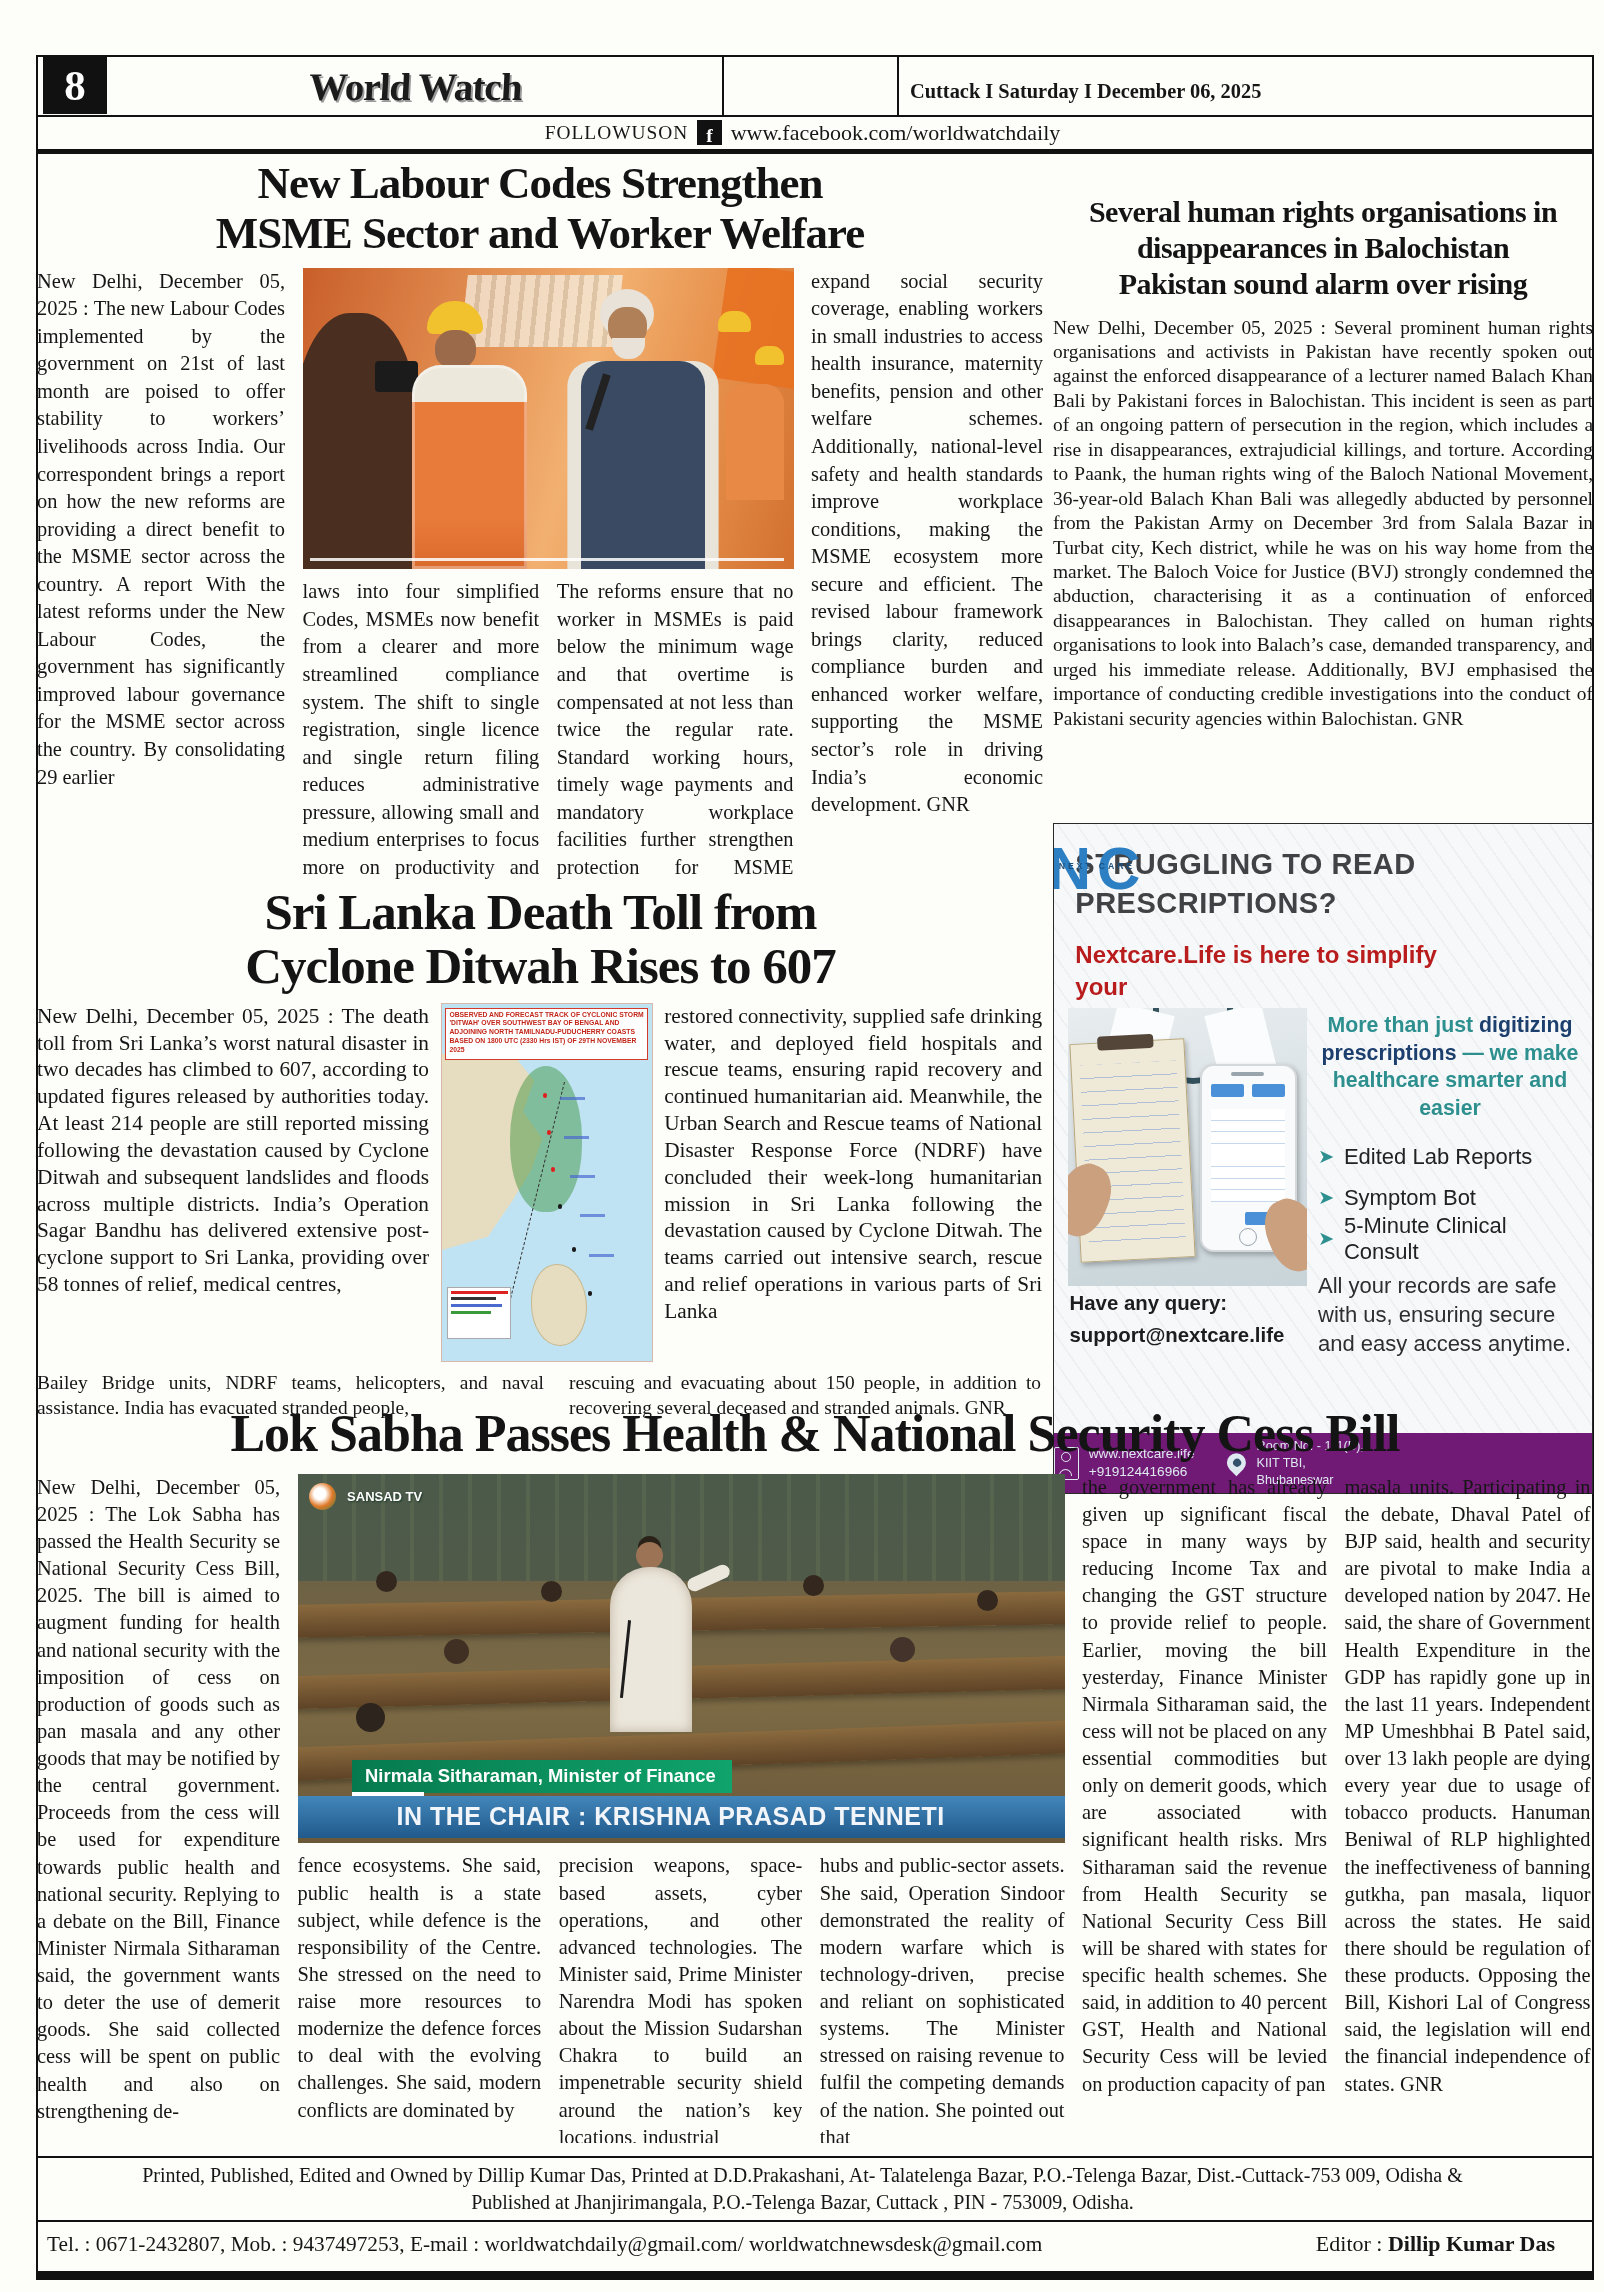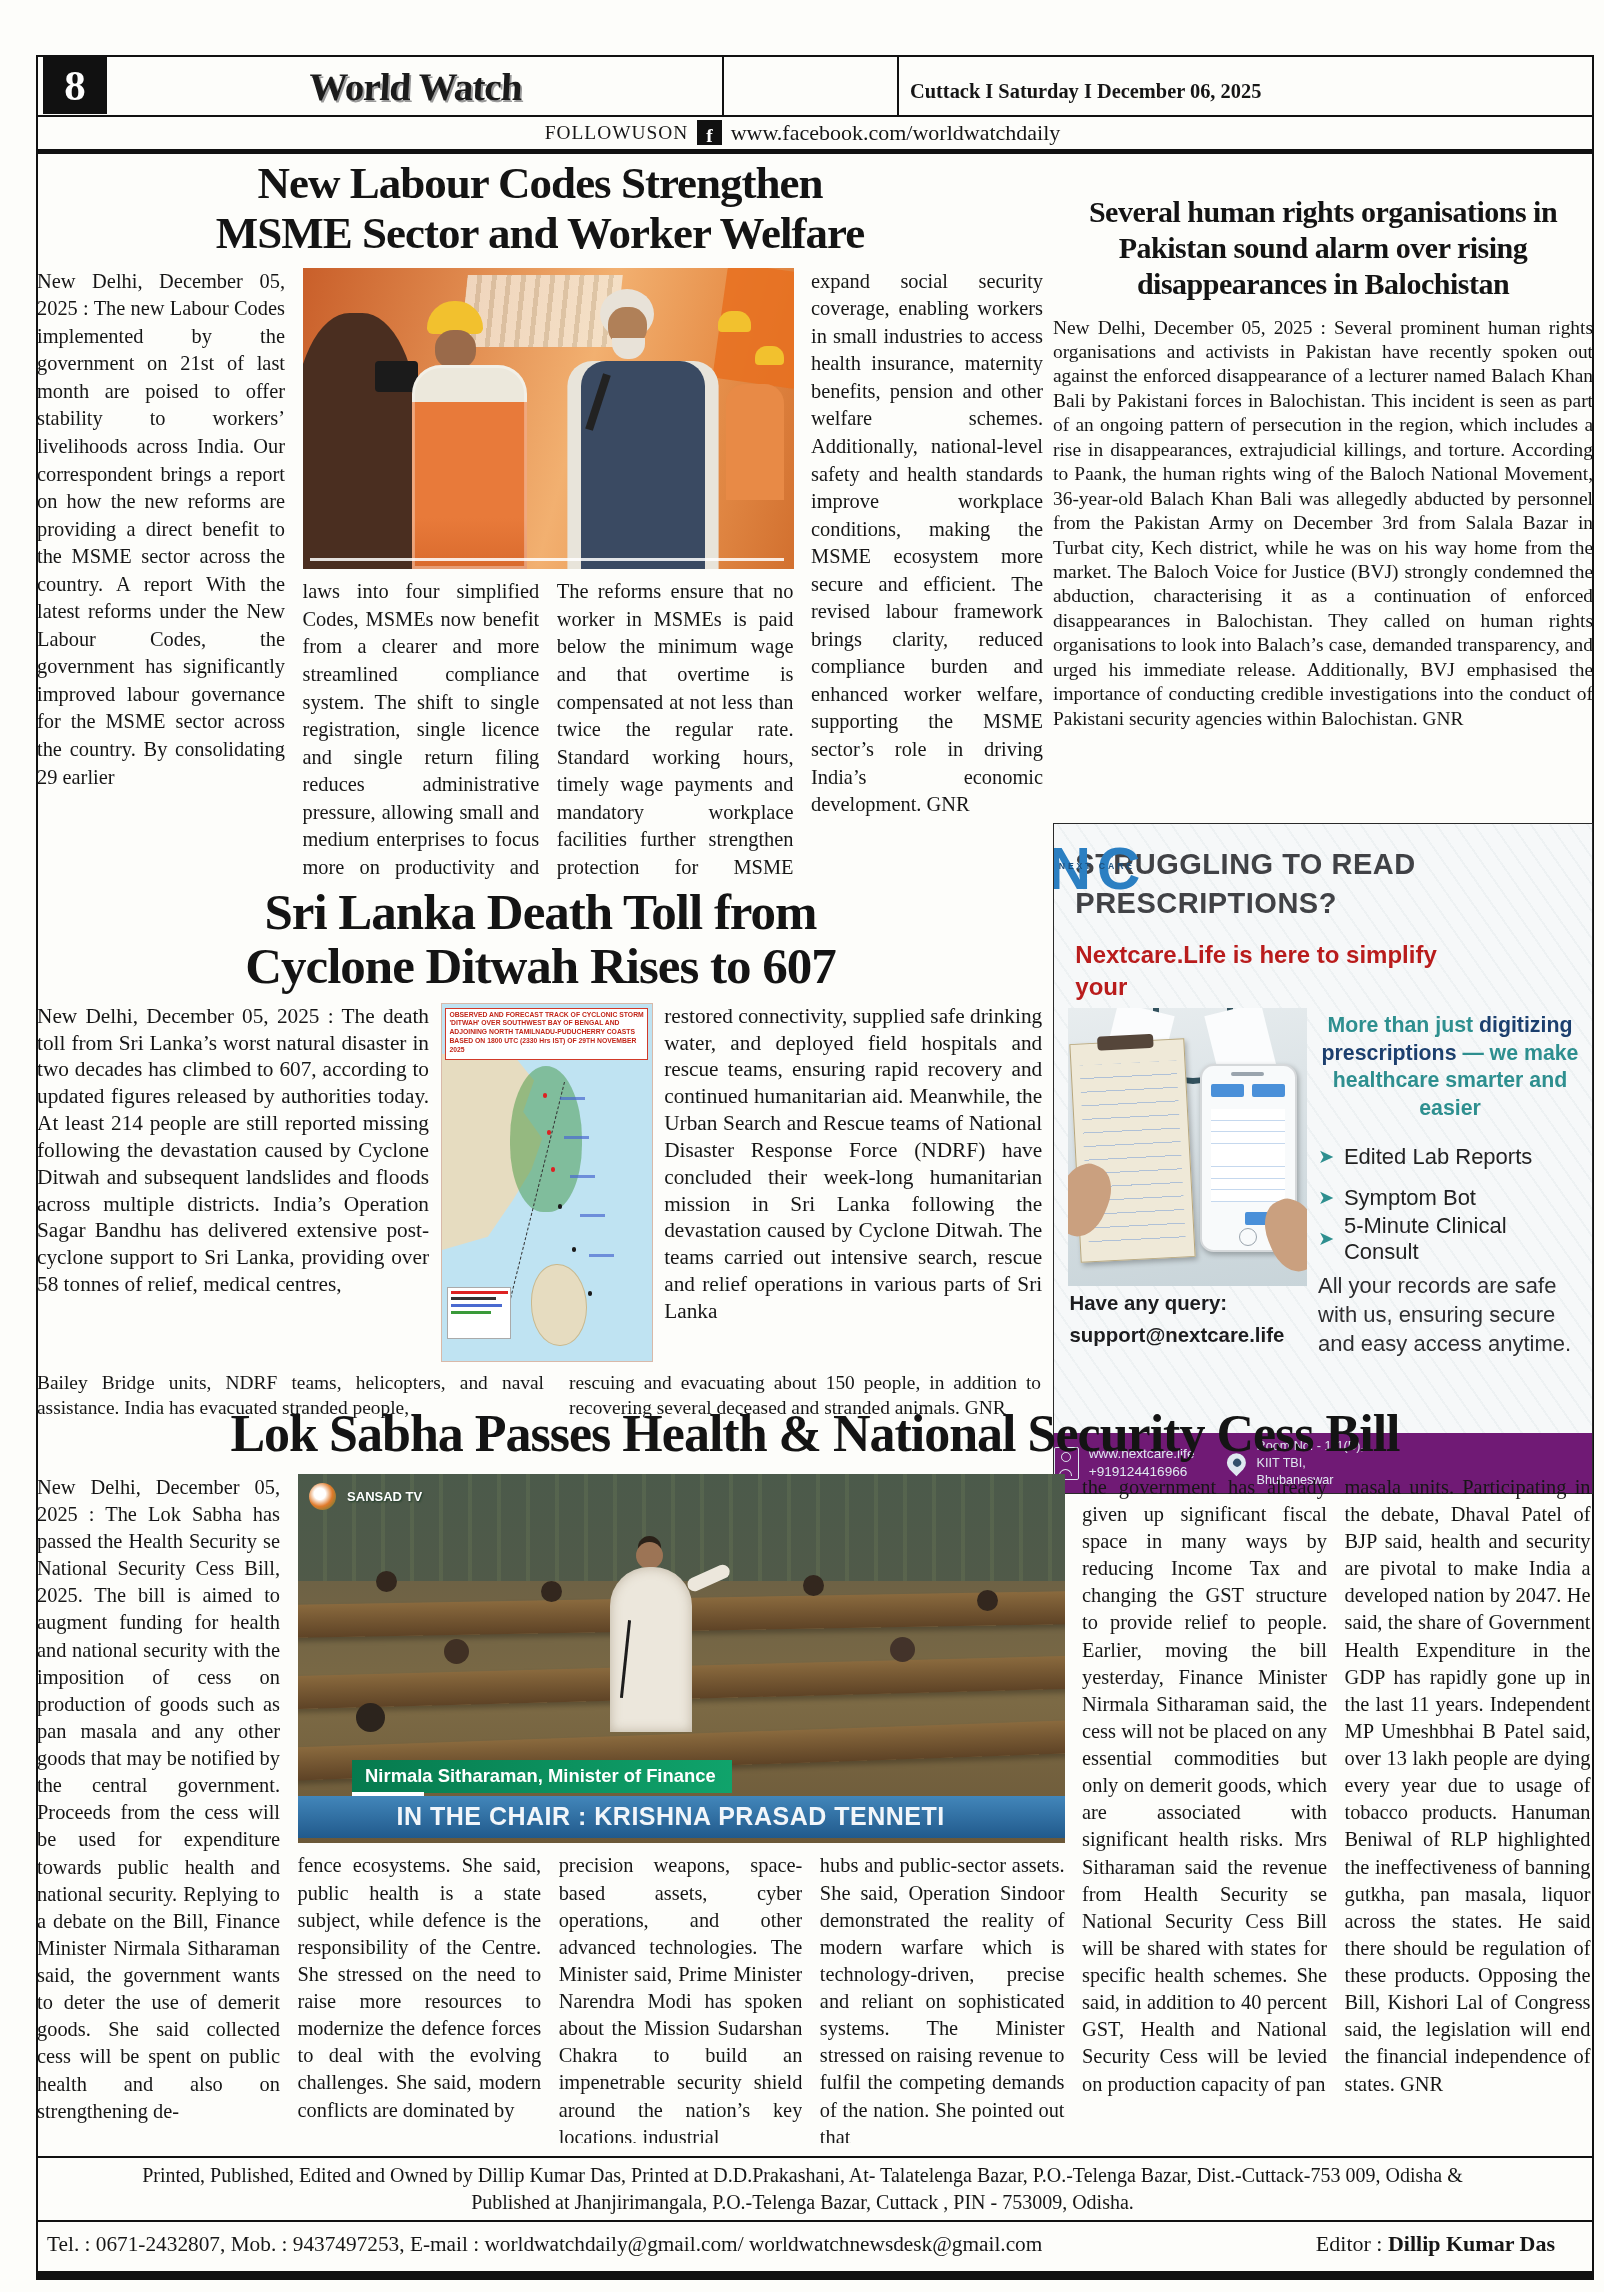--- a/index.html
+++ b/index.html
@@ -132,22 +132,22 @@
           <div class="jcol body21" style="width:237px;height:307px;">laws into four simplified Codes, MSMEs now benefit from a clearer and more streamlined compliance system. The shift to single registration, single licence and single return filing reduces administrative pressure, allowing small and medium enterprises to focus more on productivity and growth.</div>
           <div class="jcol body21" style="width:237px;height:307px;">The reforms ensure that no worker in MSMEs is paid below the minimum wage and that overtime is compensated at not less than twice the regular rate. Standard working hours, timely wage payments and mandatory workplace facilities further strengthen protection for MSME employees. The Codes also</div>
         </div>
       </div>
       <div class="jcol body21" style="width:232px;height:617px;">expand social security coverage, enabling workers in small industries to access health insurance, maternity benefits, pension and other welfare schemes. Additionally, national-level safety and health standards improve workplace conditions, making the MSME ecosystem more secure and efficient. The revised labour framework brings clarity, reduced compliance burden and enhanced worker welfare, supporting the MSME sector’s role in driving India’s economic development. GNR</div>
     </div>
   </div>
 
   <div class="abs" style="left:1053px;top:194px;width:540px;">
     <div class="hl pak-hl">Several human rights organisations in</div>
+    <div class="hl pak-hl">disappearances in Balochistan</div>
     <div class="hl pak-hl">Pakistan sound alarm over rising</div>
-    <div class="hl pak-hl">disappearances in Balochistan</div>
     <div class="jcol body20" style="margin-top:13.6px;height:458px;">New Delhi, December 05, 2025 :  Several prominent human rights organisations and activists in Pakistan have recently spoken out against the enforced disappearance of a lecturer named Balach Khan Bali by Pakistani forces in Balochistan. This incident is seen as part of an ongoing pattern of persecution in the region, which includes a rise in disappearances, extrajudicial killings, and torture. According to Paank, the human rights wing of the Baloch National Movement, 36-year-old Balach Khan Bali was allegedly abducted by personnel from the Pakistan Army on December 3rd from Salala Bazar in Turbat city, Kech district, while he was on his way home from the market. The Baloch Voice for Justice (BVJ) strongly condemned the abduction, characterising it as a continuation of enforced disappearances in Balochistan. They called on human rights organisations to look into Balach’s case, demanded transparency, and urged his immediate release. Additionally, BVJ emphasised the importance of conducting credible investigations into the conduct of Pakistani security agencies within Balochistan. GNR</div>
   </div>
 
   <div class="abs" style="left:37px;top:885px;width:1007px;">
     <div class="hl sl-hl">Sri Lanka Death Toll from</div>
     <div class="hl sl-hl">Cyclone Ditwah Rises to 607</div>
     <div class="flexrow" style="gap:11.6px;margin-top:9.7px;">
       <div class="jcol body22" style="width:392px;height:355px;">New Delhi, December 05, 2025 :  The death toll from Sri Lanka’s worst natural disaster in two decades has climbed to 607, according to updated figures released by authorities today. At least 214 people are still reported missing following the devastation caused by Cyclone Ditwah and subsequent landslides and floods across multiple districts.  India’s Operation Sagar Bandhu has delivered extensive post-cyclone support to Sri Lanka, providing over 58 tonnes of relief, medical centres,</div>
       <div class="map">
         <div class="abs" style="left:0;top:50px;width:136px;height:223px;background:#e6dcc0;clip-path:polygon(0 0,52% 0,68% 12%,60% 26%,74% 38%,66% 52%,52% 66%,34% 82%,0 88%);"></div>

